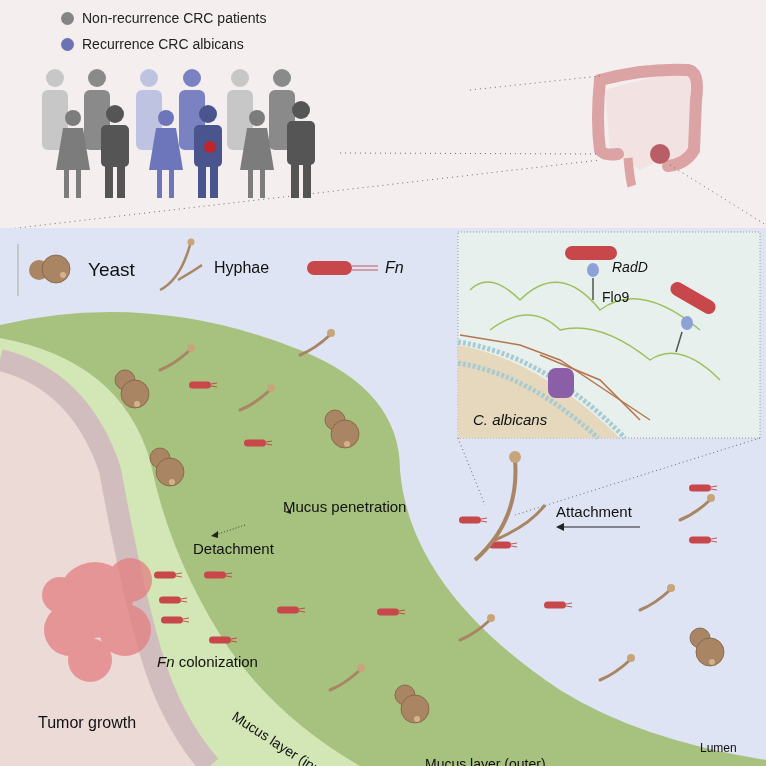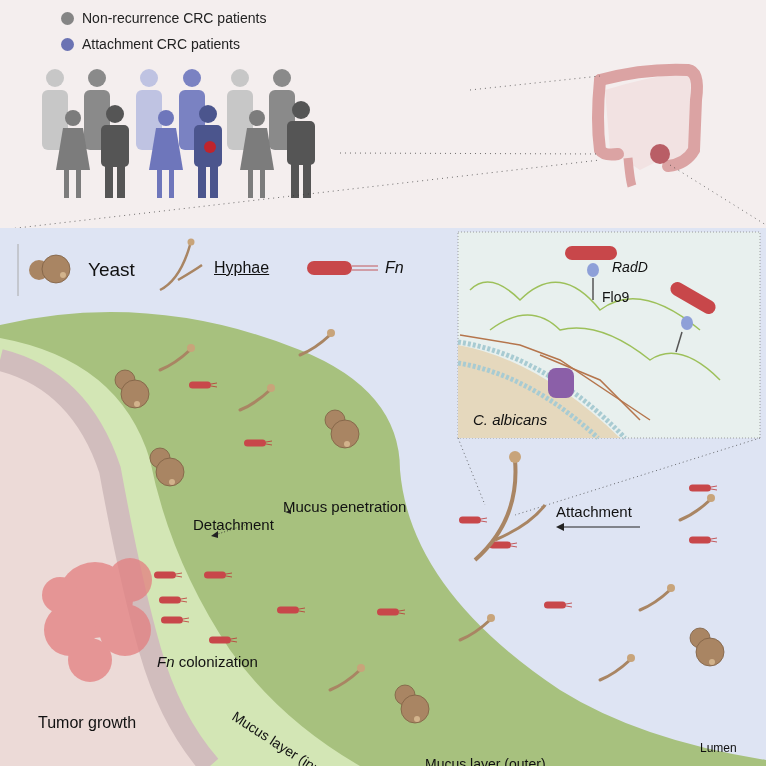--- a/index.html
+++ b/index.html
@@ -193,25 +193,25 @@
   <path d="M245 525 L215 535" stroke="#222" stroke-width="0.8" stroke-dasharray="1,2"></path>
   <path d="M211 536 L218 531 L218 538 Z" fill="#222"></path>
 </svg>
 
 <div class="leg" style="left:61px;top:10px;">
   <span class="dot" style="background:#858585"></span>
   <span>Non-recurrence CRC patients</span>
 </div>
 <div class="leg" style="left:61px;top:36px;">
   <span class="dot" style="background:#6b73b3"></span>
-  <span>Attachment CRC patients</span>
+  <span>Recurrence CRC albicans</span>
 </div>
 
 <div class="lbl" style="left:88px;top:259px;font-size:19px;">Yeast</div>
-<div class="lbl" style="left:214px;top:259px;font-size:16px;text-decoration:underline;">Hyphae</div>
+<div class="lbl" style="left:214px;top:259px;font-size:16px;">Hyphae</div>
 <div class="lbl" style="left:385px;top:259px;font-size:16px;font-style:italic;">Fn</div>
 <svg width="766" height="766" style="pointer-events:none">
   <g>
         <circle cx="39" cy="270" r="10" fill="#a98563"></circle>
         <circle cx="56" cy="269" r="14" fill="#a98563" stroke="#7d5f44" stroke-width="0.8"></circle>
         <circle cx="63" cy="275" r="3" fill="#d2b38c"></circle>
       </g>
   <g>
         <path d="M160 290 Q180 280 190 245 M178 280 Q195 270 202 265" stroke="#a98563" stroke-width="2.5" fill="none"></path>
         <circle cx="191" cy="242" r="3.5" fill="#c8a47a"></circle>
@@ -220,21 +220,21 @@
         <rect x="307" y="261" width="45" height="14" rx="7" fill="#c8474a"></rect>
         <path d="M352 266 L378 266 M352 270 L378 270" stroke="#b33" stroke-width="0.8"></path>
       </g>
 </svg>
 
 <div class="lbl" style="left:612px;top:259px;font-size:14px;font-style:italic;">RadD</div>
 <div class="lbl" style="left:602px;top:289px;font-size:14px;">Flo9</div>
 <div class="lbl" style="left:473px;top:411px;font-size:15px;font-style:italic;">C. albicans</div>
 
 <div class="lbl" style="left:283px;top:482px;margin-top:16px;">Mucus penetration</div>
-<div class="lbl" style="left:193px;top:516px;text-align:center;">Detachment</div>
+<div class="lbl" style="left:193px;top:540px;text-align:center;">Detachment</div>
 <div class="lbl" style="left:556px;top:503px;">Attachment</div>
 <div class="lbl" style="left:157px;top:653px;"><i>Fn</i><span> colonization</span></div>
 
 <div class="lbl" style="left:38px;top:714px;font-size:16px;">Tumor growth</div>
 <div class="lbl" style="left:238px;top:708px;font-size:14px;transform:rotate(33deg);transform-origin:left top;">Mucus layer (inner)</div>
 <div class="lbl" style="left:425px;top:728px;font-size:14px;margin-top:28px;">Mucus layer (outer)</div>
 <div class="lbl" style="left:700px;top:741px;font-size:12px;">Lumen</div>
 </div>
 
 </body></html>

